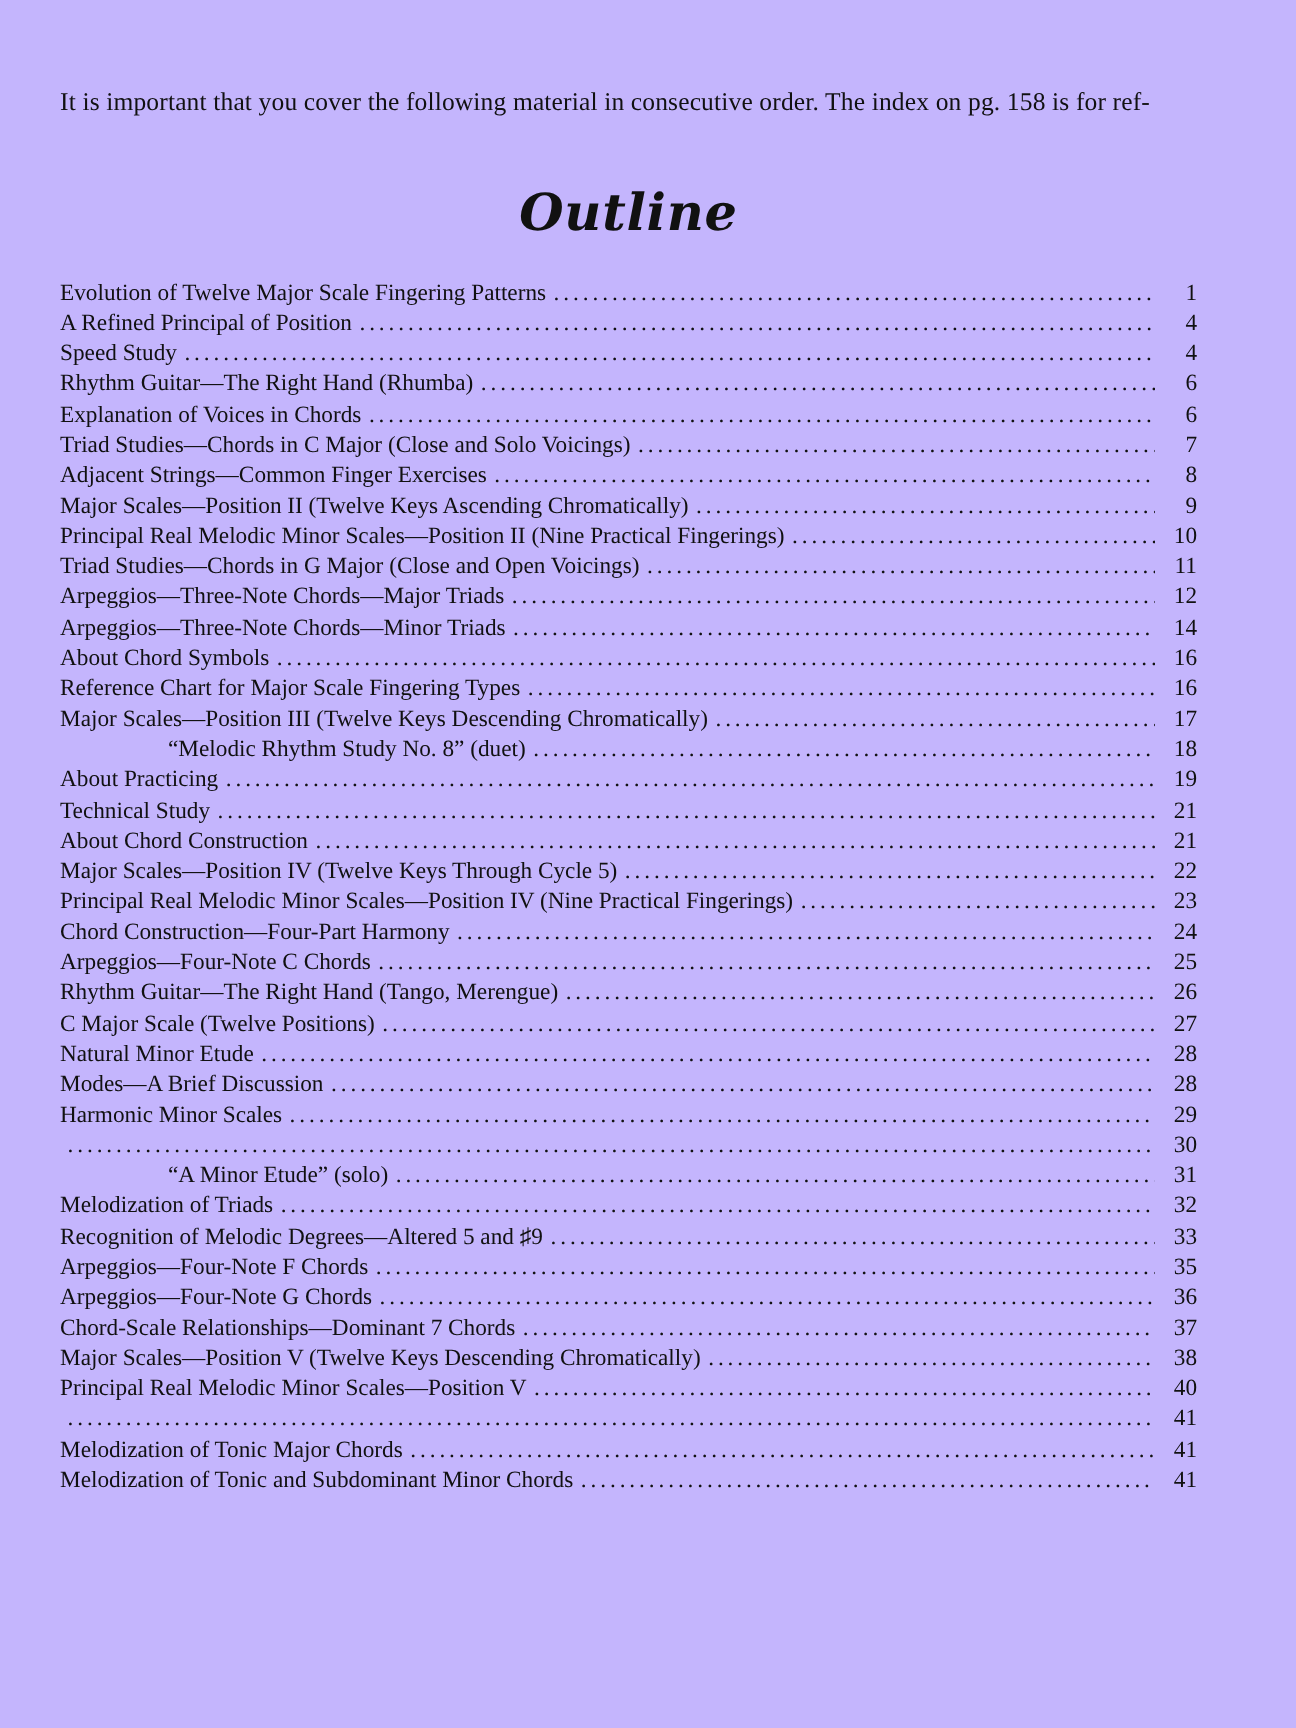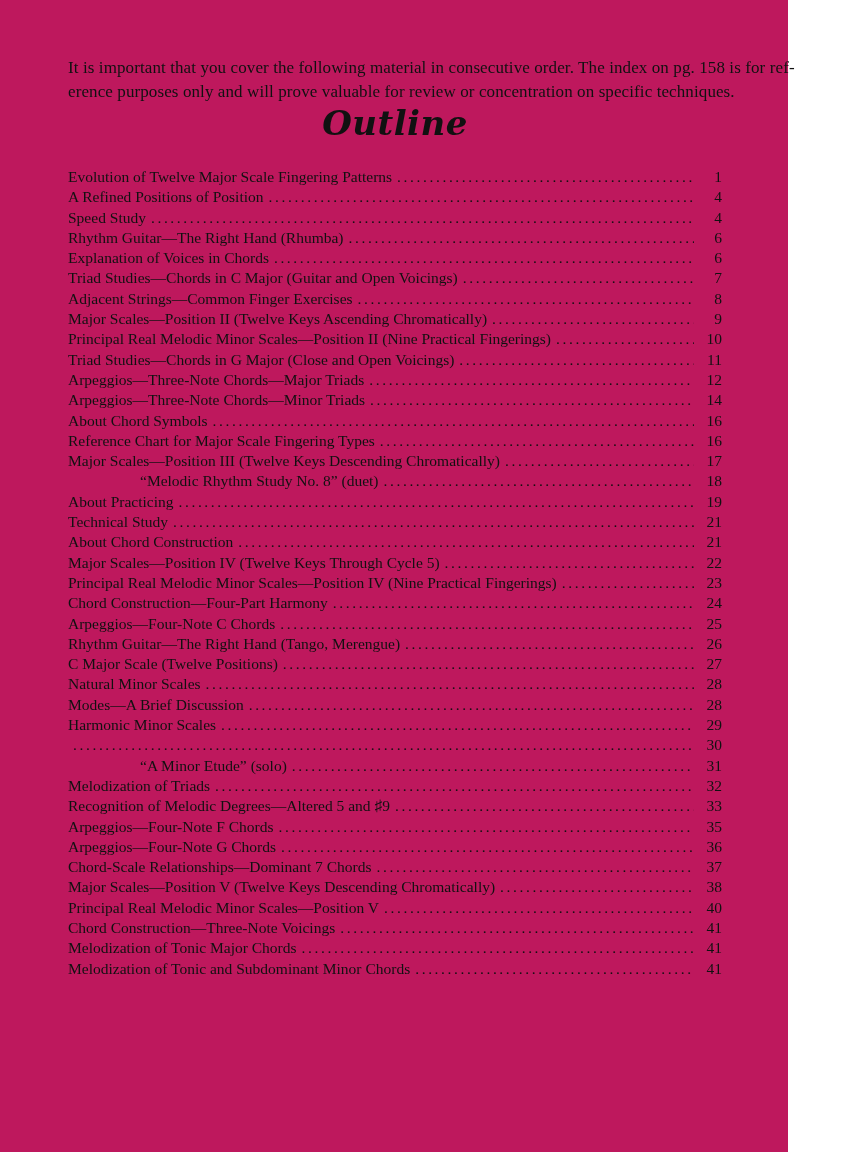--- a/index.html
+++ b/index.html
@@ -5,40 +5,41 @@
   * { margin: 0; padding: 0; box-sizing: border-box; }
   html, body { background: #ffffff; }
   body {
     width: 864px;
     height: 1152px;
     font-family: "Liberation Serif", serif;
     color: #111111;
     overflow: hidden;
   }
   .page {
-    width: 788px;
+    width: 864px;
     height: 1152px;
-    padding: 56px 66px 0 68px;
-    background: #be185d;
+    padding: 56px 66px 0 40px;
+    background: #c4b5fd;
   }
   .intro {
     font-size: 17px;
     line-height: 23.5px;
     letter-spacing: 0.1px;
   }
   .intro .intro-line {
     display: block;
     white-space: nowrap;
   }
   .title {
     text-align: center;
     font-family: "DejaVu Serif", serif;
     font-style: italic;
     font-weight: bold;
     font-size: 34px;
+    margin-top: 42px;
     margin-bottom: 24px;
     letter-spacing: 0.5px;
   }
   .toc {
     width: 100%;
   }
   .toc-row {
     display: flex;
     align-items: center;
     height: 20.3px;
@@ -71,51 +72,50 @@
     text-align: right;
     white-space: nowrap;
   }
 </style>
 </head>
 <body>
 
 <div class="page">
   <p class="intro">
     <span class="intro-line">It is important that you cover the following material in consecutive order. The index on pg. 158 is for ref-</span>
-    <span class="intro-line">erence purposes only and will prove valuable for review or concentration on specific techniques.</span>
   </p>
   <h1 class="title">Outline</h1>
   <div class="toc" id="toc">
       <div class="toc-row">
         <span class="toc-label">Evolution of Twelve Major Scale Fingering Patterns</span>
         <span class="leader"></span>
         <span class="toc-page">1</span>
       </div>
       <div class="toc-row">
-        <span class="toc-label">A Refined Positions of Position</span>
+        <span class="toc-label">A Refined Principal of Position</span>
         <span class="leader"></span>
         <span class="toc-page">4</span>
       </div>
       <div class="toc-row">
         <span class="toc-label">Speed Study</span>
         <span class="leader"></span>
         <span class="toc-page">4</span>
       </div>
       <div class="toc-row">
         <span class="toc-label">Rhythm Guitar—The Right Hand (Rhumba)</span>
         <span class="leader"></span>
         <span class="toc-page">6</span>
       </div>
       <div class="toc-row">
         <span class="toc-label">Explanation of Voices in Chords</span>
         <span class="leader"></span>
         <span class="toc-page">6</span>
       </div>
       <div class="toc-row">
-        <span class="toc-label">Triad Studies—Chords in C Major (Guitar and Open Voicings)</span>
+        <span class="toc-label">Triad Studies—Chords in C Major (Close and Solo Voicings)</span>
         <span class="leader"></span>
         <span class="toc-page">7</span>
       </div>
       <div class="toc-row">
         <span class="toc-label">Adjacent Strings—Common Finger Exercises</span>
         <span class="leader"></span>
         <span class="toc-page">8</span>
       </div>
       <div class="toc-row">
         <span class="toc-label">Major Scales—Position II (Twelve Keys Ascending Chromatically)</span>
@@ -201,21 +201,21 @@
         <span class="toc-label">Rhythm Guitar—The Right Hand (Tango, Merengue)</span>
         <span class="leader"></span>
         <span class="toc-page">26</span>
       </div>
       <div class="toc-row">
         <span class="toc-label">C Major Scale (Twelve Positions)</span>
         <span class="leader"></span>
         <span class="toc-page">27</span>
       </div>
       <div class="toc-row">
-        <span class="toc-label">Natural Minor Scales</span>
+        <span class="toc-label">Natural Minor Etude</span>
         <span class="leader"></span>
         <span class="toc-page">28</span>
       </div>
       <div class="toc-row">
         <span class="toc-label">Modes—A Brief Discussion</span>
         <span class="leader"></span>
         <span class="toc-page">28</span>
       </div>
       <div class="toc-row">
         <span class="toc-label">Harmonic Minor Scales</span>
@@ -260,21 +260,20 @@
         <span class="toc-label">Major Scales—Position V (Twelve Keys Descending Chromatically)</span>
         <span class="leader"></span>
         <span class="toc-page">38</span>
       </div>
       <div class="toc-row">
         <span class="toc-label">Principal Real Melodic Minor Scales—Position V</span>
         <span class="leader"></span>
         <span class="toc-page">40</span>
       </div>
       <div class="toc-row">
-        <span class="toc-label">Chord Construction—Three-Note Voicings</span>
         <span class="leader"></span>
         <span class="toc-page">41</span>
       </div>
       <div class="toc-row">
         <span class="toc-label">Melodization of Tonic Major Chords</span>
         <span class="leader"></span>
         <span class="toc-page">41</span>
       </div>
       <div class="toc-row">
         <span class="toc-label">Melodization of Tonic and Subdominant Minor Chords</span>

